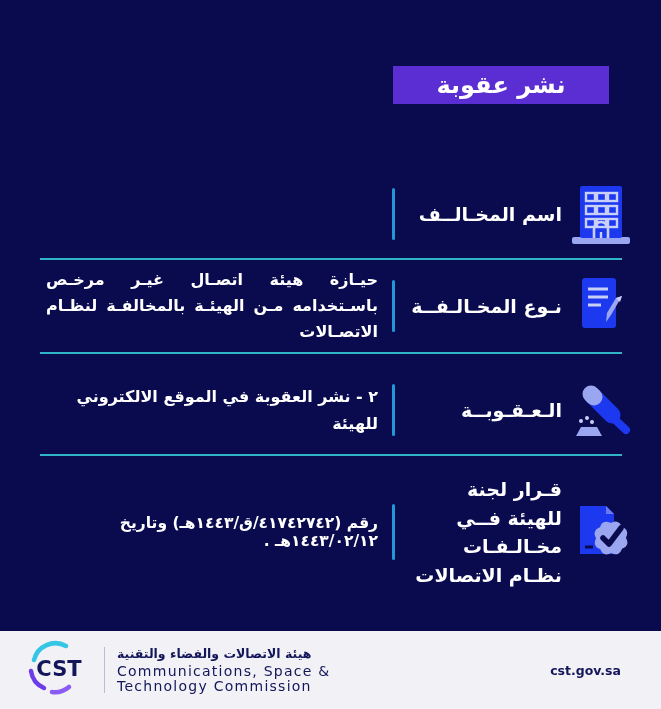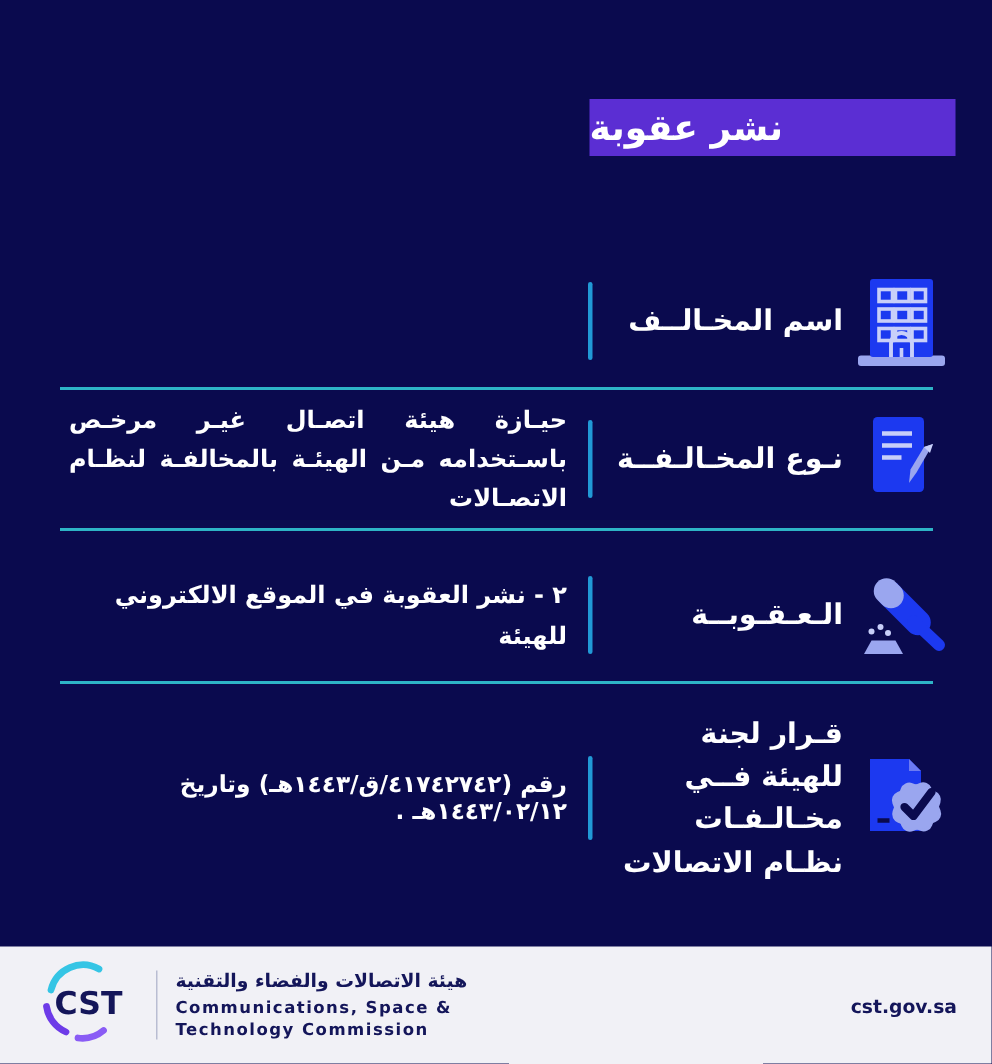--- a/index.html
+++ b/index.html
@@ -6,23 +6,23 @@
   html,body { width:661px; height:709px; }
   body {
     position:relative;
     width:661px; height:709px;
     background:#0A0A4E;
     font-family:"DejaVu Sans","Liberation Sans",sans-serif;
     overflow:hidden;
   }
   
   .banner {
-    position:absolute; top:66px; left:393px; width:244px; height:38px;
+    position:absolute; top:66px; left:393px; width:216px; height:38px;
     background:#5B2ED3;
-    display:flex; align-items:center; 
+    display:flex; align-items:center; justify-content:center;
   }
   .banner-title {
     color:#FFFFFF; font-size:24px; font-weight:bold; direction:rtl;
   }
   
   .row {
     position:absolute; left:40px; width:600px;
     display:flex; direction:rtl; align-items:center;
   }
   .row-1 { top:170px; height:88px; }
@@ -50,27 +50,27 @@
   .content-name   { text-align:center; font-size:19px; }
   .content-justify{ text-align:justify; font-size:16px; line-height:26px; padding-left:6px; }
   .content-list   { text-align:right; font-size:16px; line-height:27px; }
   .content-ref    { text-align:right; font-size:15.5px; }
 
   
   .footer {
     position:absolute; top:631px; left:0; width:661px; height:78px;
     background:#F1F1F6;
     display:flex; align-items:center;
-    padding:0 23px 0 26px;
+    padding:0 40px 0 26px;
   }
   .footer-left { display:flex; align-items:center; gap:12px; }
   .footer-sep { width:1px; height:46px; background:#B9BDD2; }
   .org-names { display:flex; flex-direction:column; line-height:15px; }
   .org-ar { direction:rtl; text-align:left; color:#14165A; font-size:12.5px; font-weight:bold; margin-bottom:3px; }
-  .org-en { color:#14165A; font-size:11px; font-weight:bold; letter-spacing:0.09em; }
+  .org-en { color:#14165A; font-size:14px; font-weight:normal; letter-spacing:0.09em; }
   .footer-site { margin-left:auto; color:#14165A; font-size:12.5px; font-weight:bold; }
 </style>
 </head>
 <body>
 
 <div class="banner">
   <div class="banner-title">نشر عقوبة</div>
 </div>
 
 <div class="row row-1">

